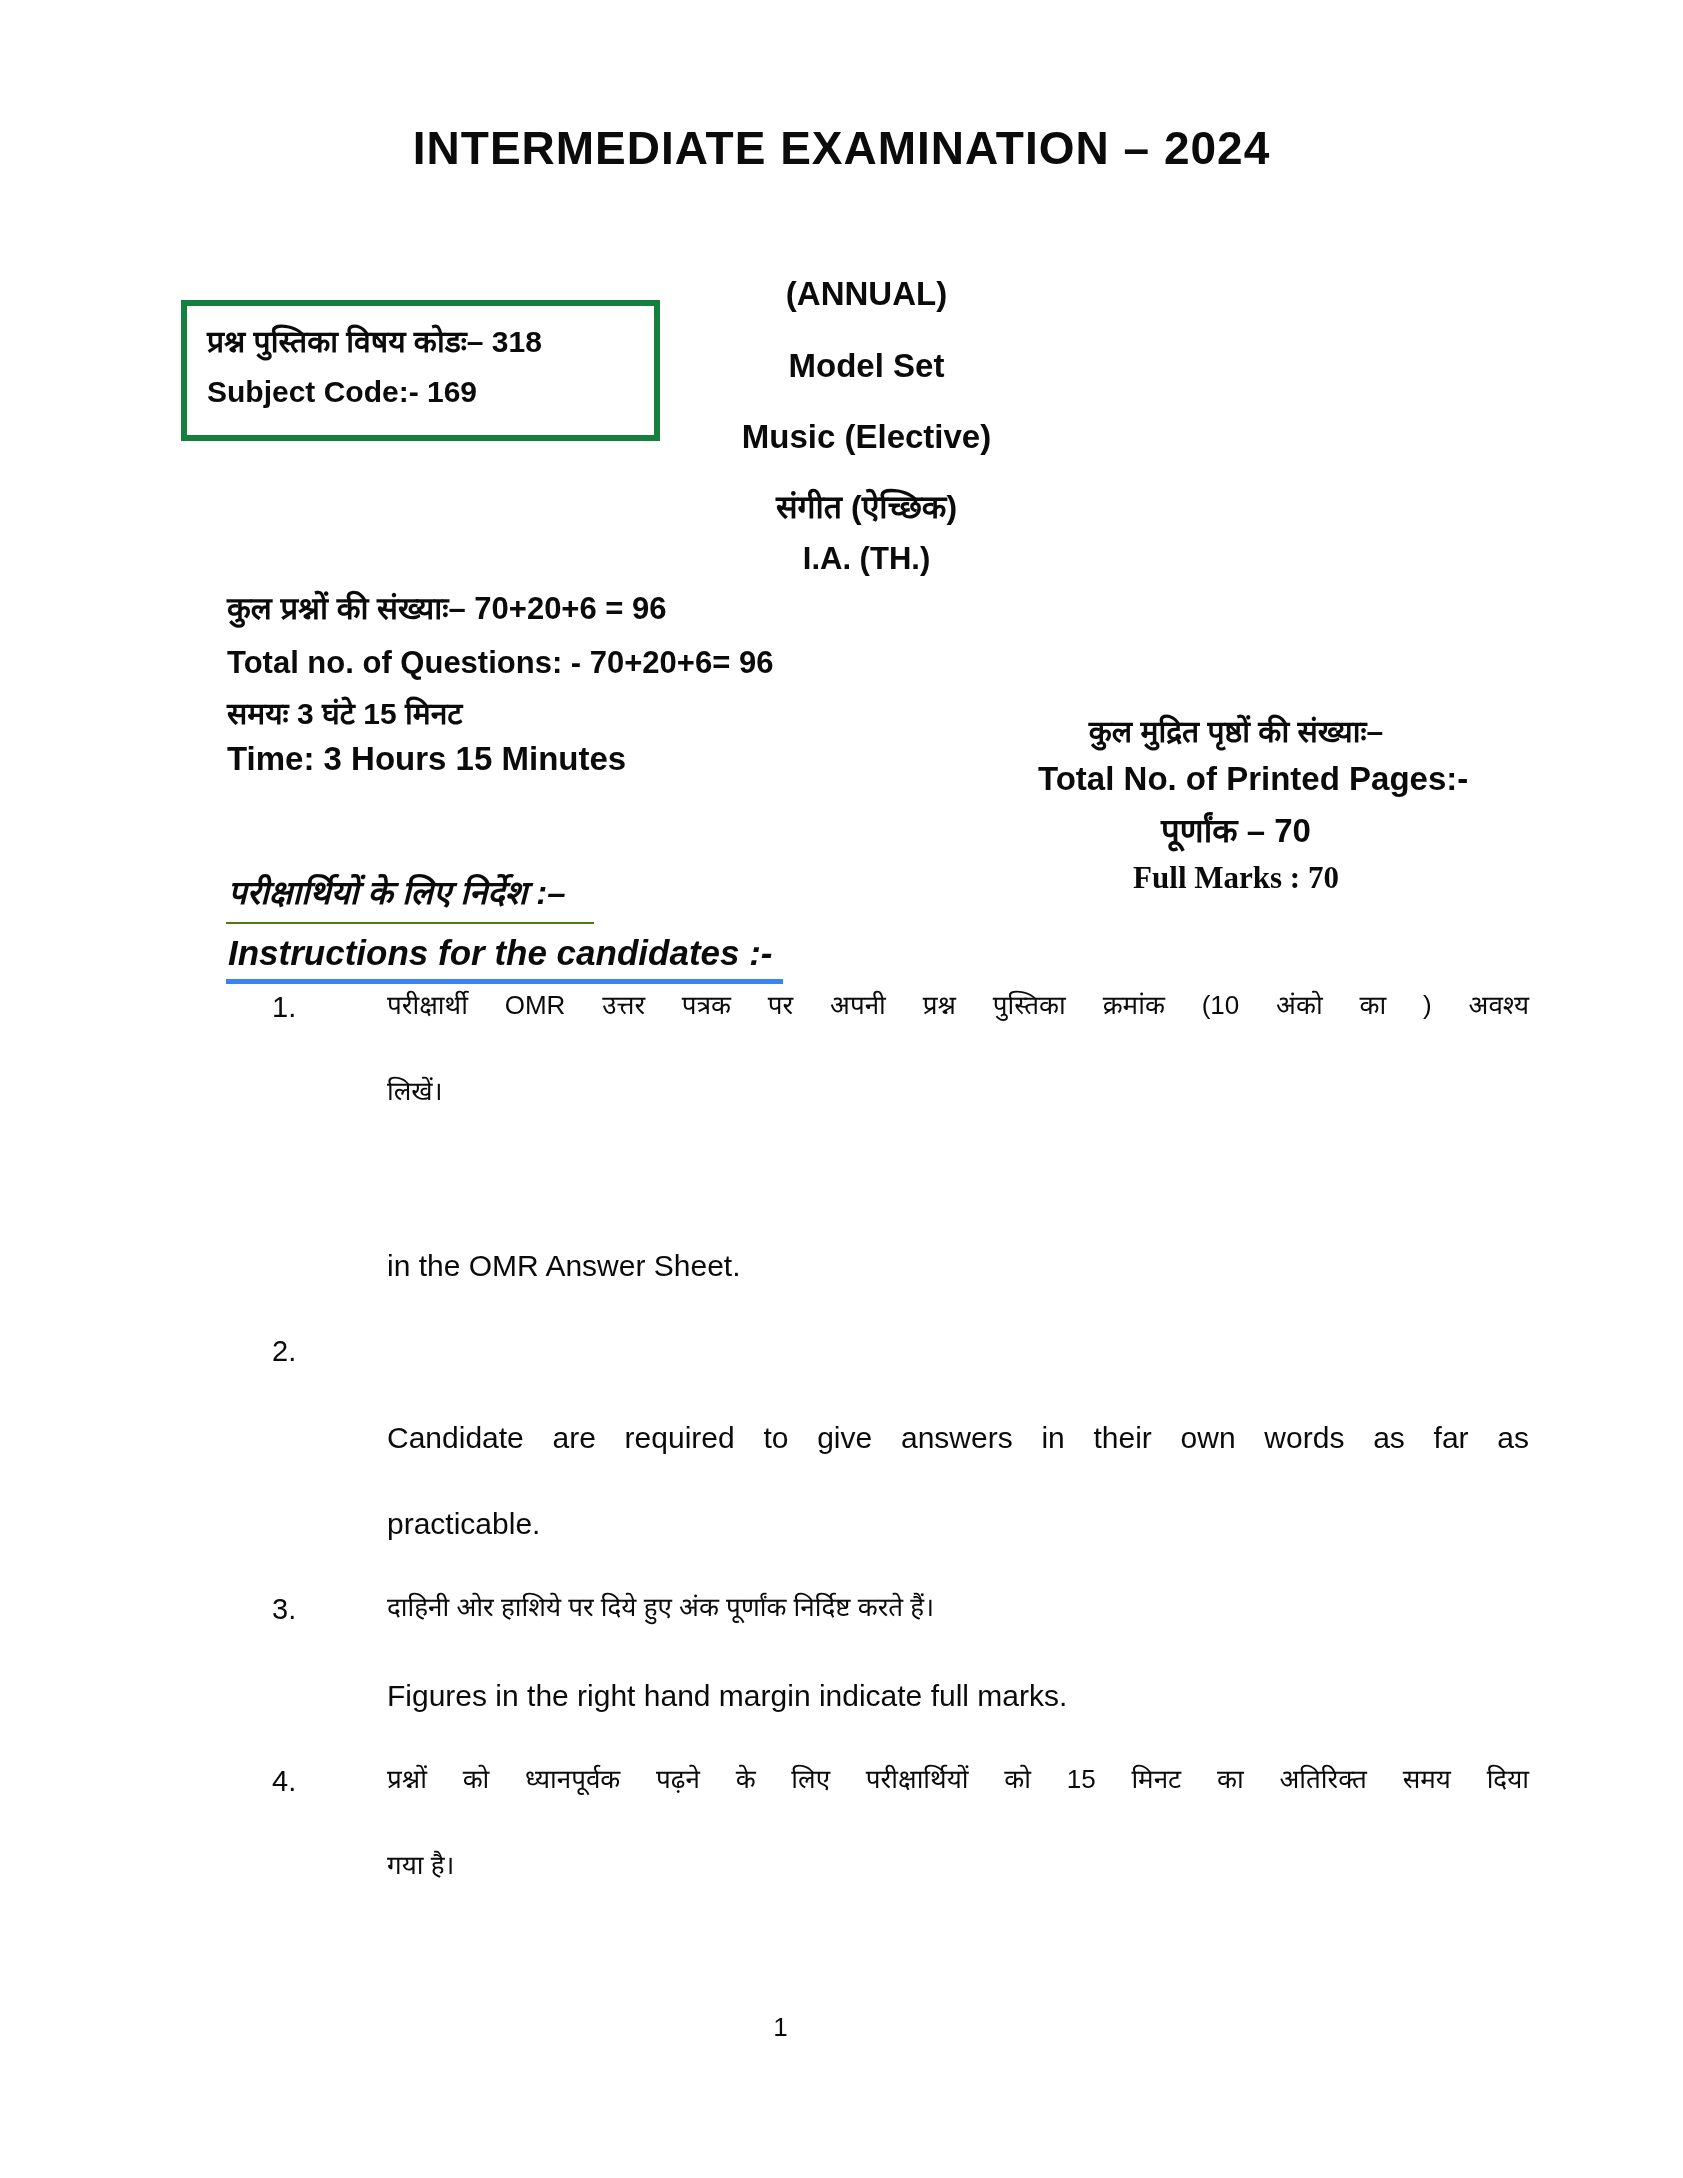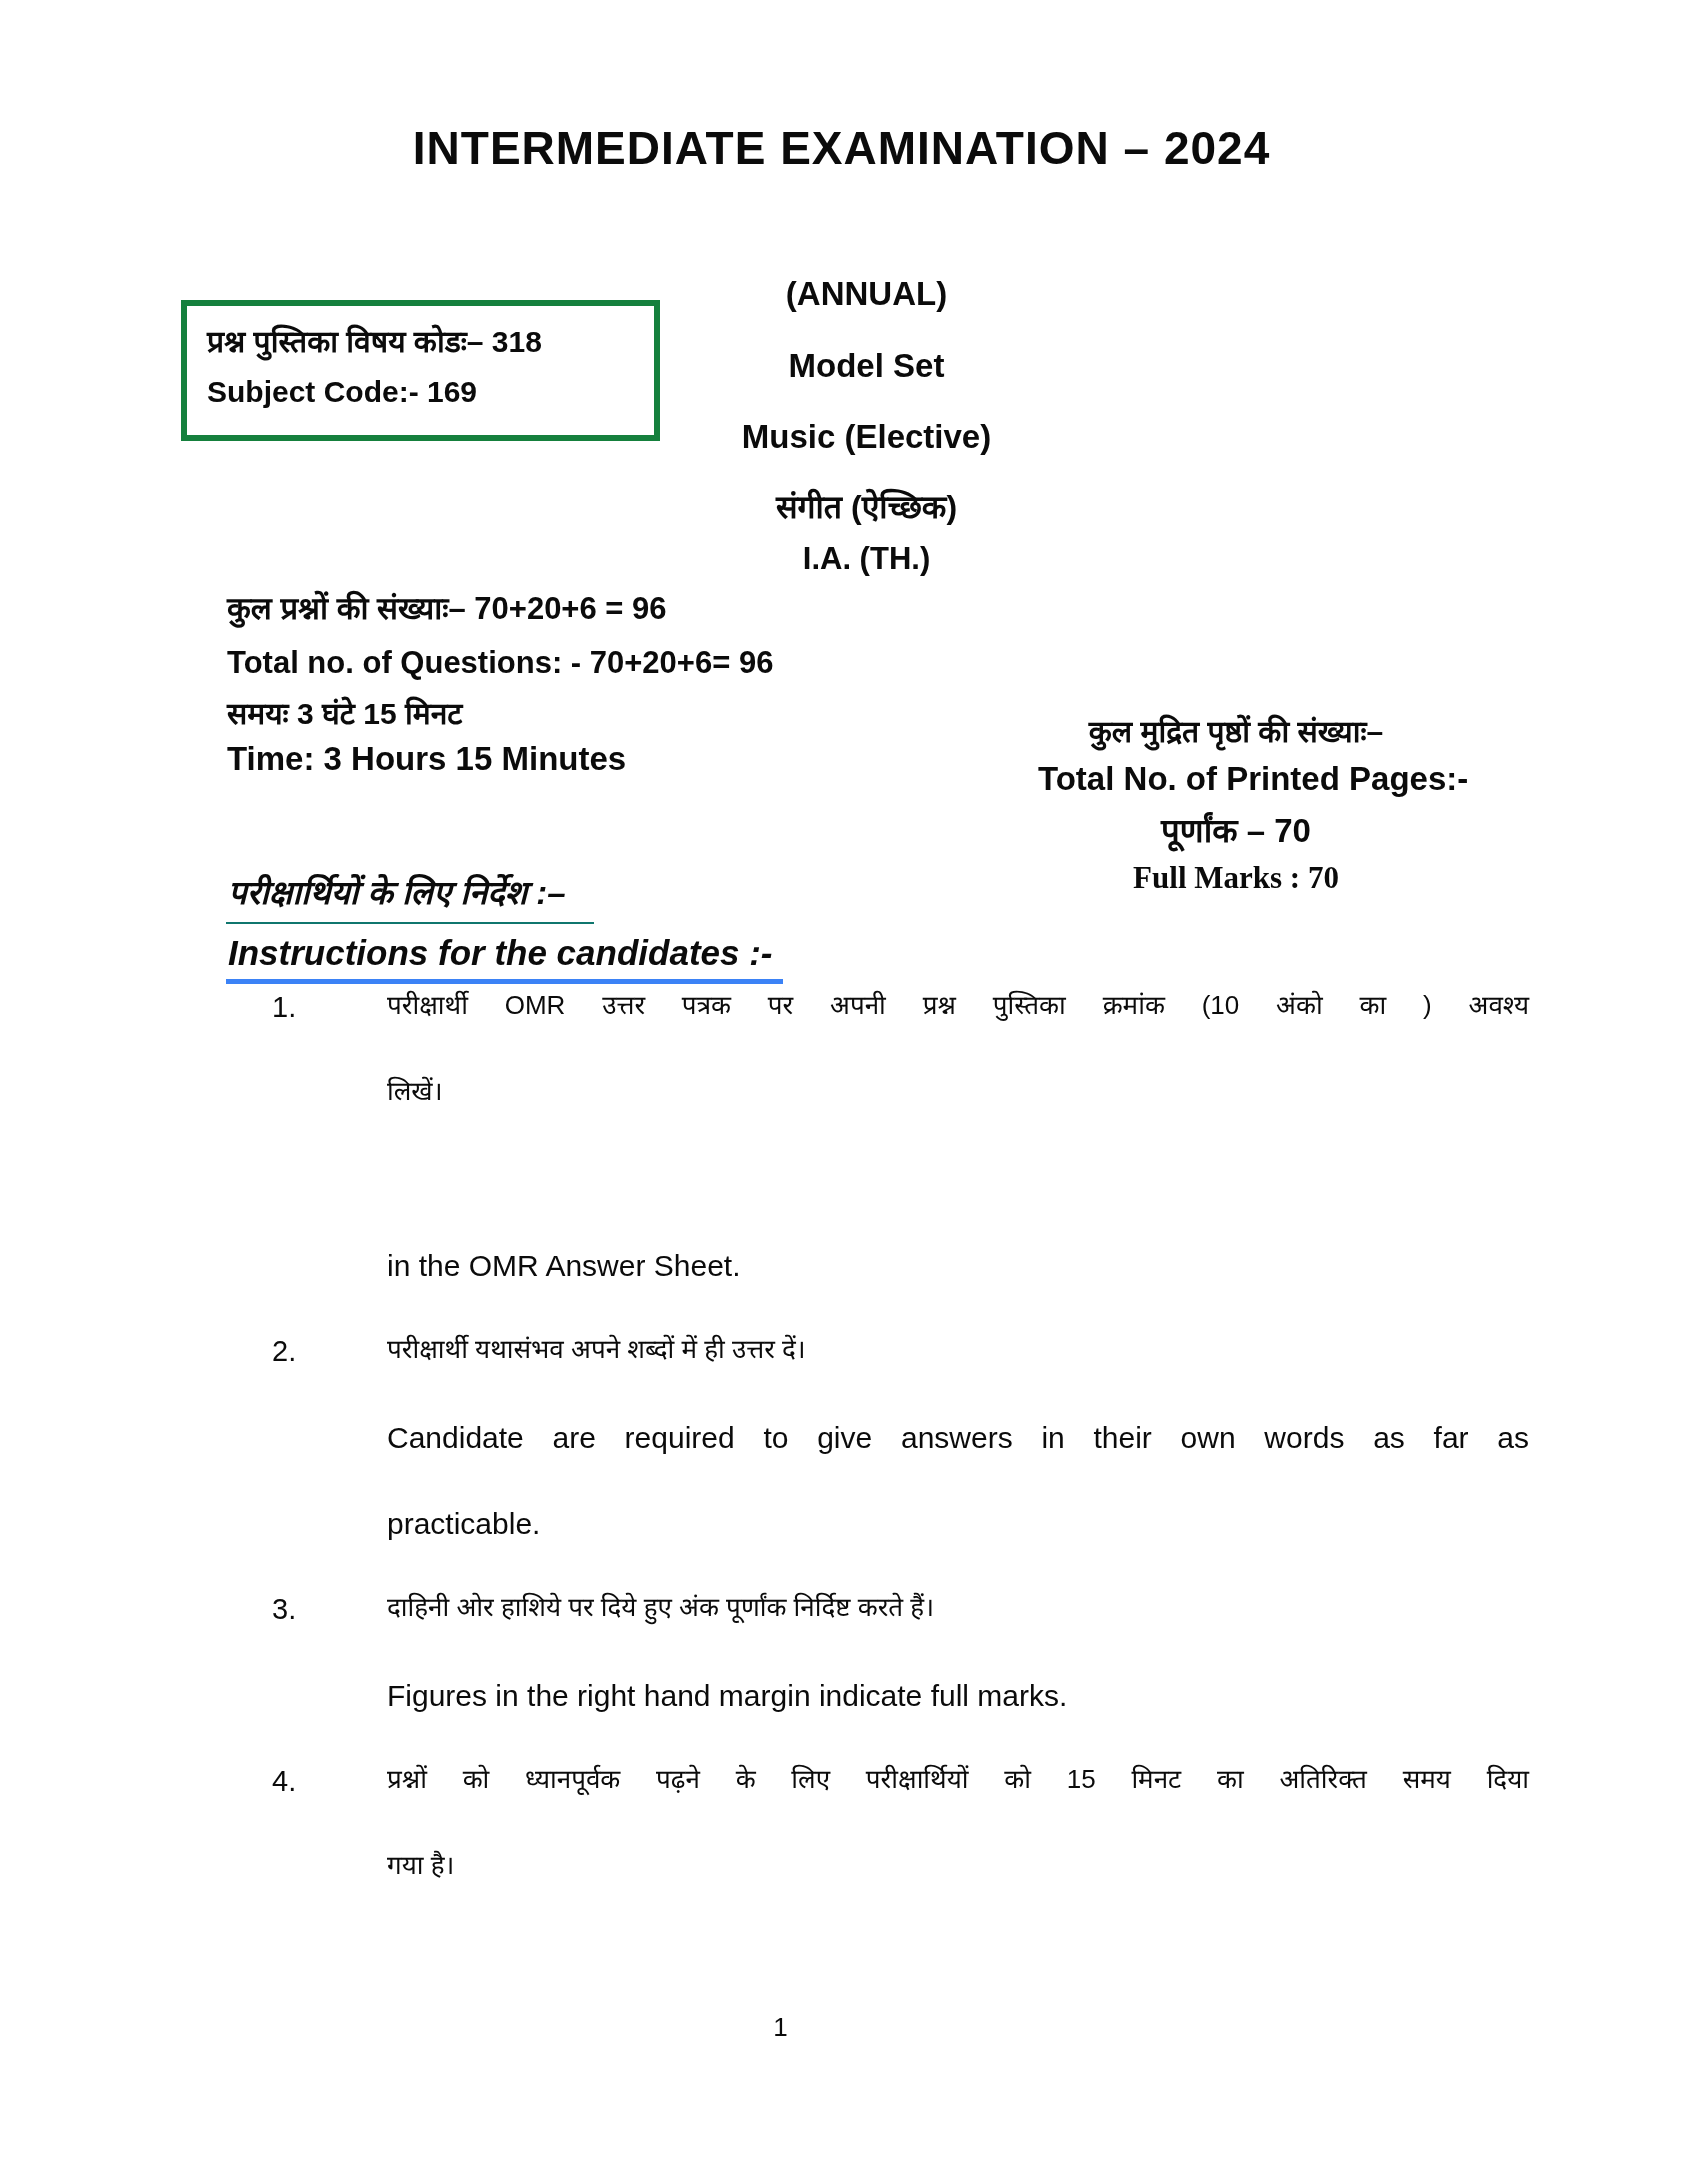--- a/index.html
+++ b/index.html
@@ -52,21 +52,21 @@
 
   .meta-right { left:1038px; top:710px; width:396px; text-align:center; }
   .meta-right .r1 { font-size:30px; font-weight:bold; white-space:nowrap; }
   .meta-right .r2 { font-size:33px; font-weight:bold; margin-top:9px; white-space:nowrap; }
   .meta-right .r3 { font-size:33px; font-weight:bold; margin-top:9px; }
   .meta-right .r4 { font-family:"Liberation Serif","DejaVu Serif",serif; font-size:31px; font-weight:bold; margin-top:8px; }
 
   .inst-head-hi {
     left:226px; top:869px;
     font-size:33px; font-style:italic; font-weight:bold;
-    border-bottom:2px solid #0f766e; padding:0 28px 8px 2px;
+    border-bottom:2px solid #4d7c0f; padding:0 28px 8px 2px;
     display:inline-block;
   }
   .inst-head-en {
     left:226px; top:933px;
     font-size:35px; font-style:italic; font-weight:bold;
     border-bottom:5px solid #3b82f6; padding:0 10px 6px 2px;
     display:inline-block;
     text-align:right;
   }
 
@@ -130,21 +130,20 @@
     </div>
     <div class="row">
       <span class="num"></span>
     </div>
     <div class="row">
       <span class="num"></span>
       <span class="txt en">in the OMR Answer Sheet.</span>
     </div>
     <div class="row">
       <span class="num">2.</span>
-      <span class="txt">परीक्षार्थी यथासंभव अपने शब्दों में ही उत्तर दें।</span>
     </div>
     <div class="row">
       <span class="num"></span>
       <span class="txt en just">Candidate are required to give answers in their own words as far as</span>
     </div>
     <div class="row">
       <span class="num"></span>
       <span class="txt en">practicable.</span>
     </div>
     <div class="row">

